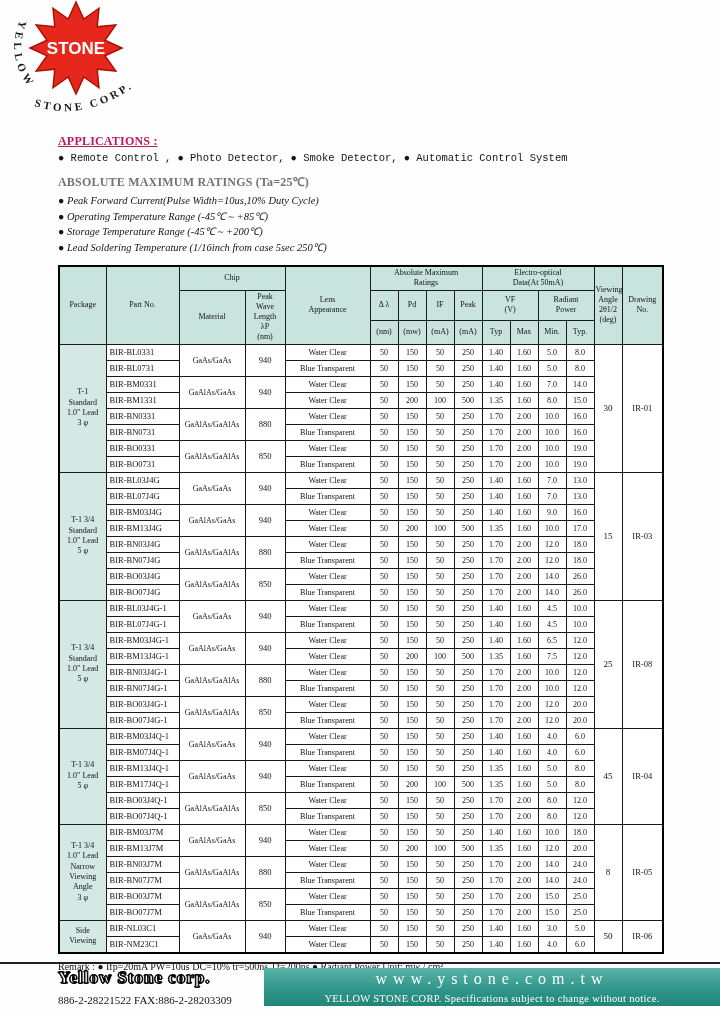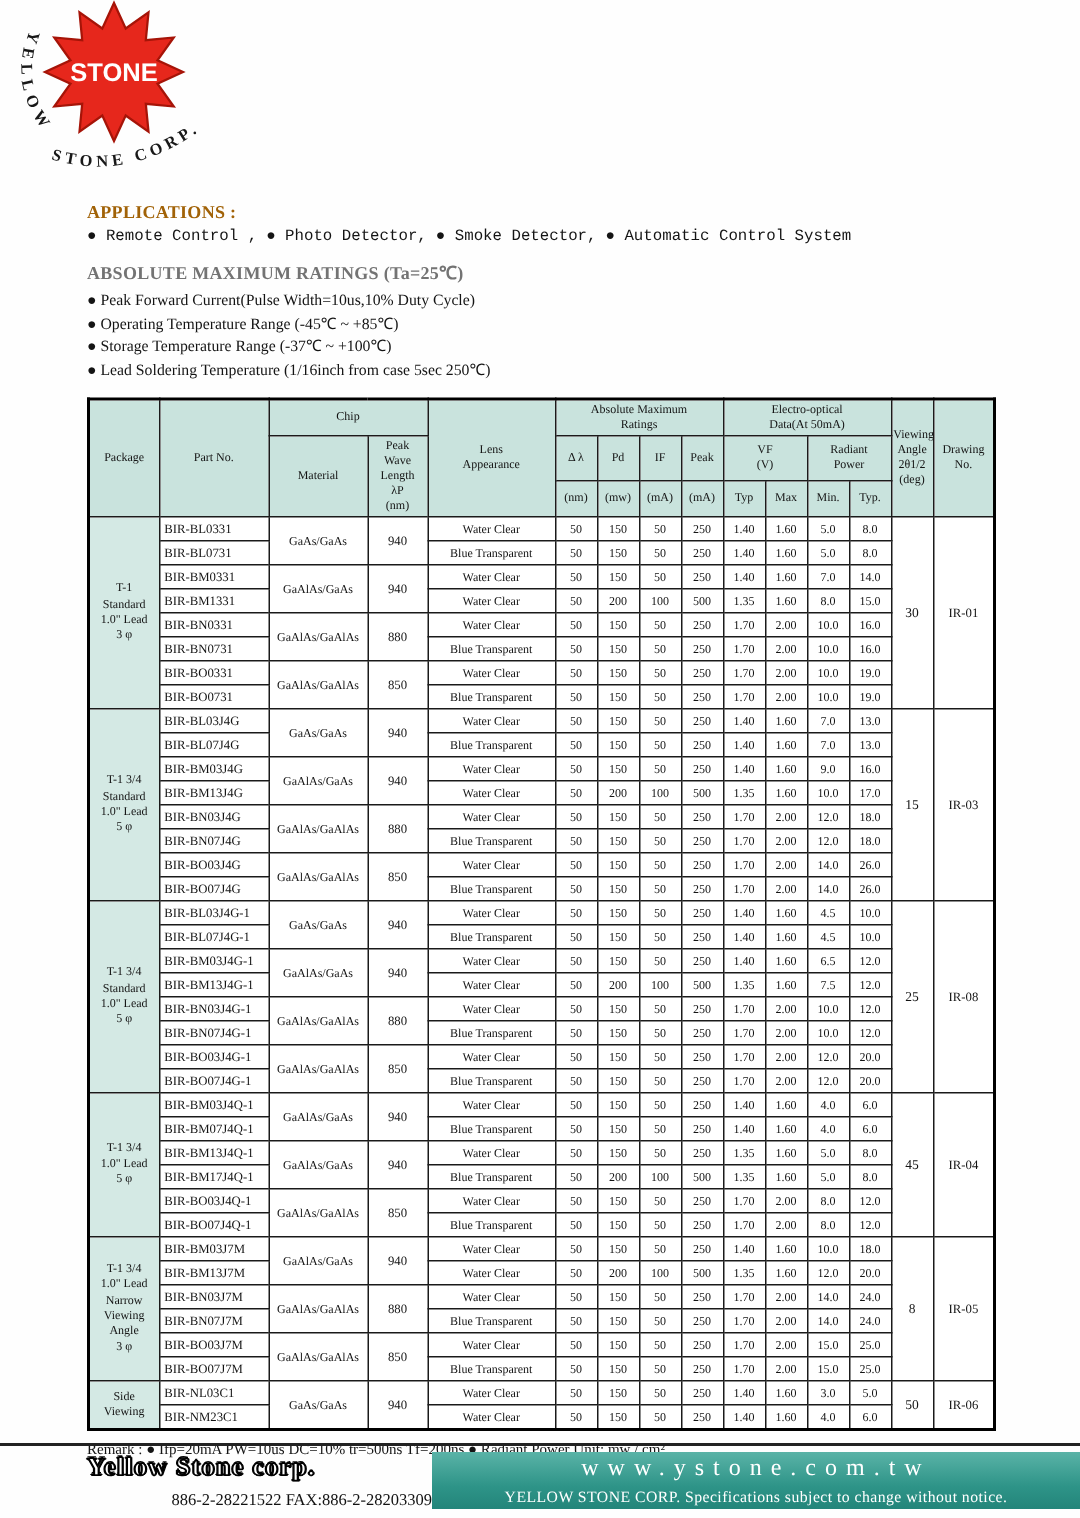--- a/index.html
+++ b/index.html
@@ -18,27 +18,27 @@
     box-shadow:4px 5px 4px rgba(105,115,125,.55), inset 0 1px 0 rgba(255,255,255,.45);
     display:flex; align-items:center; justify-content:center;
   }
   .banner-text {
     font-size:23px; letter-spacing:2px; color:#ffffff;
     text-shadow:1px 2px 2px rgba(0,0,0,.45);
   }
   
   .content { position:absolute; left:58px; top:134px; width:606px; }
   .sec-heading { font-weight:bold; font-size:12px; margin:0 0 3px 0; letter-spacing:.2px; }
-  .h-dark { color:#a16207; }
+  .h-dark { color:#be185d;text-decoration:underline; }
   .h-red  { color:#737373; }
   .h-teal { color:#2e8f84; }
   .bullet-line { font-size:10.5px; margin:0 0 9px 0;font-family:Liberation Mono, monospace; }
   .bullet-line span { margin-right:6px; }
   .abs-list { margin:0 0 10px 0; }
-  .abs-item { font-size:10.5px; line-height:15.5px; }
+  .abs-item { font-size:10.5px; line-height:15.5px;font-style:italic; }
   
   table.spec {
     border-collapse:collapse; table-layout:fixed; width:604px;
     margin-top:4px; border:2px solid #000;
   }
   table.spec th, table.spec td {
     border:1px solid #1a1a1a; text-align:center; vertical-align:middle;
     font-size:8px; font-weight:normal; padding:0 1px; overflow:hidden;
   }
   table.spec thead th { background:#c9e3dd; line-height:1.25; }
@@ -53,27 +53,27 @@
   .ang-cell { font-size:9px !important; }
   .drw-cell { font-size:8.5px !important; }
   
   .remark { font-size:10px; margin-top:7px; }
   
   .footer {
     position:absolute; left:0; right:0; bottom:6px;
     border-top:2px solid #222; padding-top:4px;
     display:flex; align-items:stretch;
   }
-  .footer-left { width:288px; box-sizing:border-box; padding-left:58px; }
+  .footer-left { width:264px; box-sizing:border-box; padding-left:58px; }
   .company {
     font-size:17px; font-weight:bold; letter-spacing:1px; color:#fff;
     -webkit-text-stroke:1px #000;
     text-shadow:1px 0 #000,-1px 0 #000,0 1px #000,0 -1px #000;
   }
-  .phone { font-size:11px; margin-top:6px; color:#111;text-align:right; }
+  .phone { font-size:11px; margin-top:6px; color:#111; }
   .footer-right {
     flex:1; background:linear-gradient(180deg,#5ab3a7 0%,#2e9488 60%,#23857a 100%);
     display:flex; flex-direction:column; justify-content:center; padding:2px 18px;
   }
   .website { color:#fff; font-size:16px; letter-spacing:6px; text-align:center; }
   .notice  { color:#fff; font-size:10.5px; text-align:center; margin-top:5px; letter-spacing:.3px; }
 </style>
 </head>
 <body>
 
@@ -97,21 +97,21 @@
 
   <div class="content">
 
     <div class="sec-heading h-dark">APPLICATIONS :</div>
     <div class="bullet-line"><span>● Remote Control ,</span><span>● Photo Detector,</span><span>● Smoke Detector,</span><span>● Automatic Control System</span></div>
 
     <div class="sec-heading h-red">ABSOLUTE MAXIMUM RATINGS (Ta=25℃)</div>
     <div class="abs-list">
         <div class="abs-item">● Peak Forward Current(Pulse Width=10us,10% Duty Cycle)</div>
         <div class="abs-item">● Operating Temperature Range (-45℃ ~ +85℃)</div>
-        <div class="abs-item">● Storage Temperature Range (-37℃ ~ +100℃)</div>
+        <div class="abs-item">● Storage Temperature Range (-45℃ ~ +200℃)</div>
         <div class="abs-item">● Lead Soldering Temperature (1/16inch from case 5sec 250℃)</div>
       </div>
 
 
     <table class="spec">
       <colgroup>
         <col style="width:47px">
           <col style="width:73px">
           <col style="width:66px">
           <col style="width:40px">

